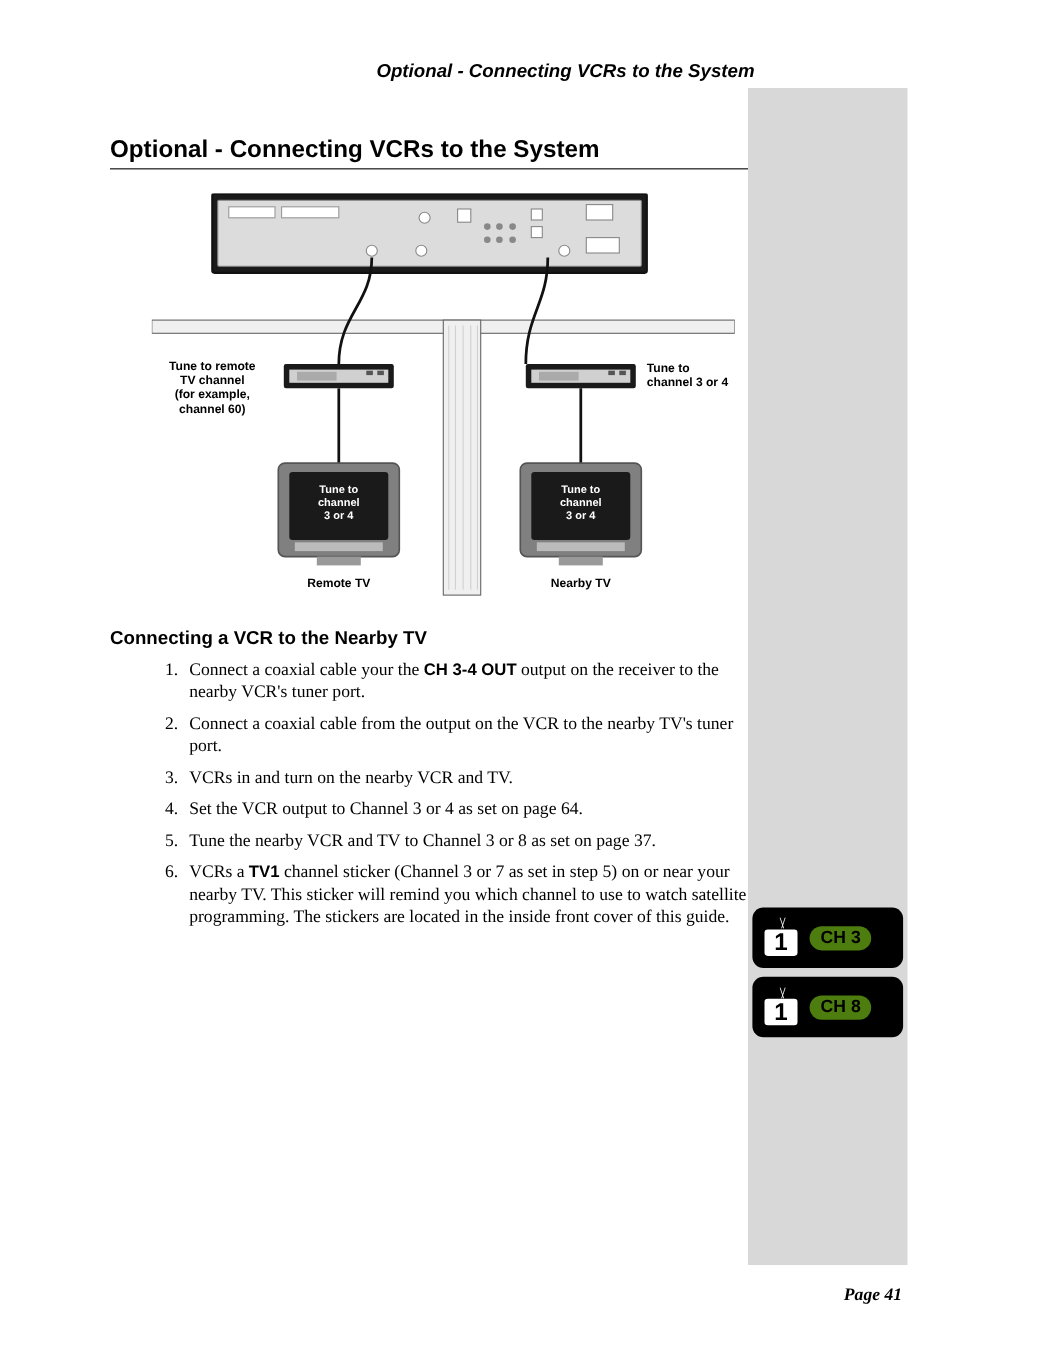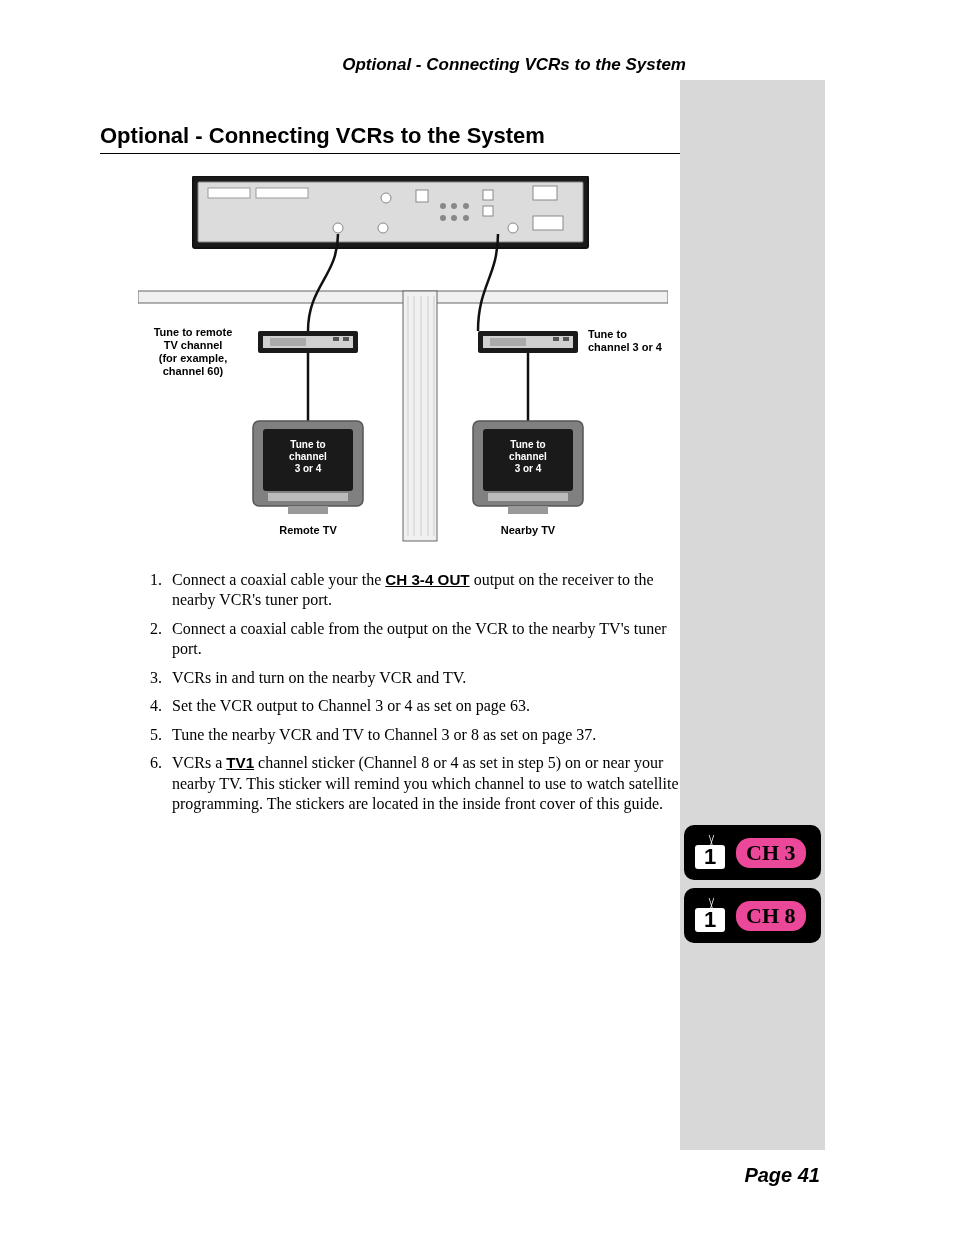--- a/index.html
+++ b/index.html
@@ -67,30 +67,29 @@
   }
   ol.steps li {
     margin-bottom: 8px;
     line-height: 1.28;
     padding-left: 6px;
   }
   .bold {
     font-family: Arial, Helvetica, sans-serif;
     font-weight: bold;
     font-size: 0.95em;
-    text-decoration: underline;
   }
   .page-num {
     position: absolute;
     right: 60px;
     bottom: 48px;
-    font-family: Liberation Sans, sans-serif;
+    font-family: Liberation Serif, serif;
     font-weight: bold;
     font-style: italic;
-    font-size: 20px;
+    font-size: 16px;
   }
 
   
   svg { display:block; }
   .dev-box   { fill:#1a1a1a; stroke:#111; stroke-width:2; }
   .dev-panel { fill:#dcdcdc; stroke:#888; stroke-width:1; }
   .vcr-box   { fill:#1a1a1a; }
   .vcr-front { fill:#d0d0d0; }
   .tv-body   { fill:#808080; stroke:#555; stroke-width:1.5; }
   .tv-screen { fill:#1a1a1a; }
@@ -134,25 +133,25 @@
     font-family:Arial,Helvetica,sans-serif;
     font-weight:900;
     font-size:22px;
     width:30px;
     height:24px;
     line-height:24px;
     margin:0 auto;
     border-radius:3px;
   }
   .badge .pill {
-    background:#ec4899;
+    background:#4d7c0f;
     color:#000;
-    font-family:Liberation Serif, serif;
+    font-family:Liberation Sans, sans-serif;
     font-weight:900;
-    font-size:22px;
+    font-size:16px;
     border-radius:14px;
     padding:2px 10px;
     margin-left:6px;
     white-space:nowrap;
   }
 </style>
 </head>
 <body>
 
 <div class="page">
@@ -245,39 +244,40 @@
         <text class="lbl" x="55" y="199" text-anchor="middle">channel 60)</text>
 
         <text class="lbl" x="450" y="162">Tune to</text>
         <text class="lbl" x="450" y="175">channel 3 or 4</text>
 
         <text class="lbl" x="170" y="358" text-anchor="middle" font-size="13">Remote TV</text>
         <text class="lbl" x="390" y="358" text-anchor="middle" font-size="13">Nearby TV</text>
       </svg>
     </div>
 
+    <h2 class="subhead">Connecting a VCR to the Nearby TV</h2>
 
     <ol class="steps">
       <li>
         <span>Connect a coaxial cable your the </span><span class="bold">CH 3-4 OUT</span><span> output on the receiver to the nearby VCR's tuner port.</span>
       </li>
       <li>
         <span>Connect a coaxial cable from the output on the VCR to the nearby TV's tuner port.</span><span class="bold"></span><span></span>
       </li>
       <li>
         <span>VCRs in and turn on the nearby VCR and TV.</span><span class="bold"></span><span></span>
       </li>
       <li>
-        <span>Set the VCR output to Channel 3 or 4 as set on page 63.</span><span class="bold"></span><span></span>
+        <span>Set the VCR output to Channel 3 or 4 as set on page 64.</span><span class="bold"></span><span></span>
       </li>
       <li>
         <span>Tune the nearby VCR and TV to Channel 3 or 8 as set on page 37.</span><span class="bold"></span><span></span>
       </li>
       <li>
-        <span>VCRs a </span><span class="bold">TV1</span><span> channel sticker (Channel 8 or 4 as set in step 5) on or near your nearby TV. This sticker will remind you which channel to use to watch satellite programming. The stickers are located in the inside front cover of this guide.</span>
+        <span>VCRs a </span><span class="bold">TV1</span><span> channel sticker (Channel 3 or 7 as set in step 5) on or near your nearby TV. This sticker will remind you which channel to use to watch satellite programming. The stickers are located in the inside front cover of this guide.</span>
       </li>
     </ol>
   </div>
 
   <div class="side-col">
     <div class="badge-stack">
       <div class="badge">
         <div class="tvicon">
           <div class="ant">\&nbsp;/</div>
           <div class="num">1</div>

